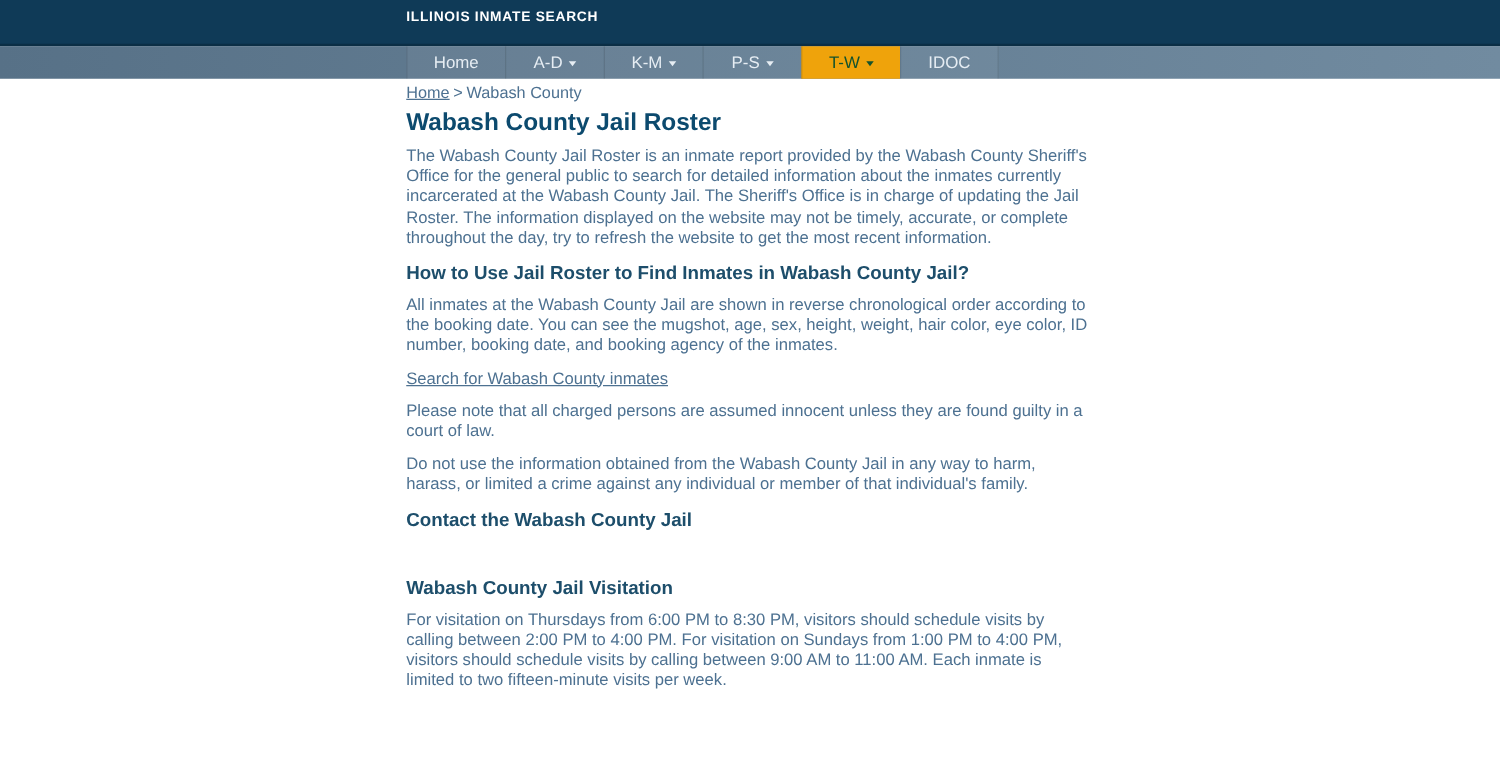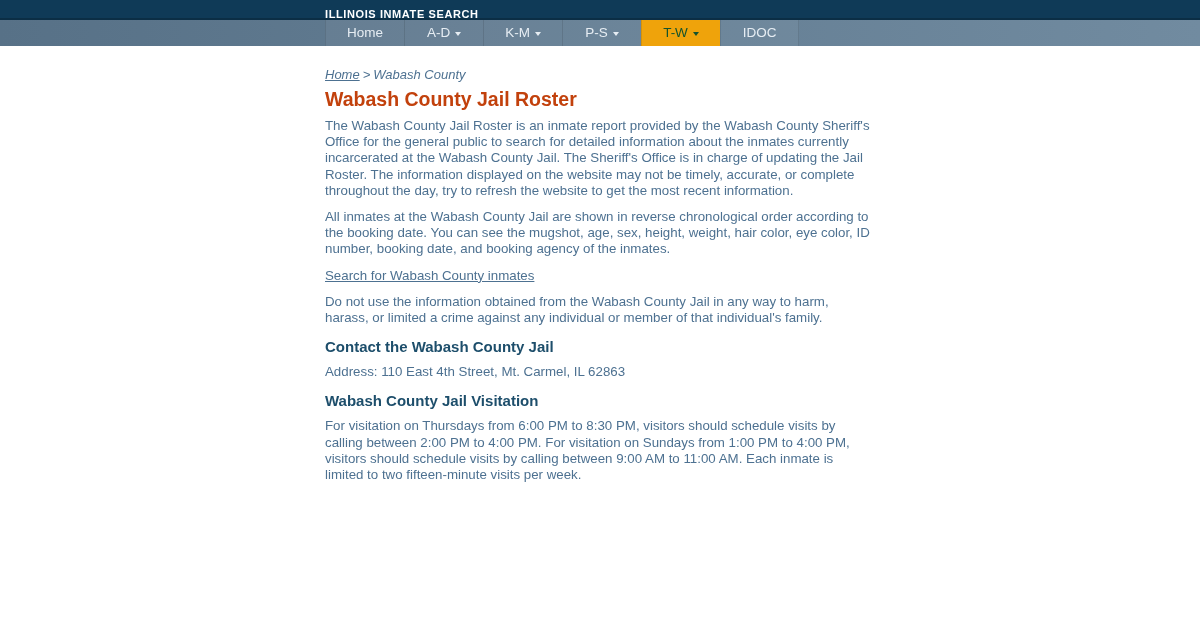--- a/index.html
+++ b/index.html
@@ -6,21 +6,21 @@
   html, body { margin: 0; padding: 0; }
   body {
     width: 1200px; height: 620px; overflow: hidden;
     background: #ffffff;
     font-family: "Liberation Sans", sans-serif;
   }
   .container { width: 550px; margin: 0 auto; }
 
   
   .topbar {
-    height: 20px;
+    height: 37px;
     background: #0f3a57;
     border-bottom: 2px solid #0b2e45;
   }
   .brand {
     display: inline-block;
     color: #ffffff;
     font-size: 11px;
     font-weight: bold;
     letter-spacing: 0.6px;
     line-height: 28px;
@@ -54,32 +54,31 @@
     border-left: 3.5px solid transparent;
     border-right: 3.5px solid transparent;
     border-top: 4px solid currentColor;
     margin-left: 5px;
     vertical-align: 1.5px;
   }
 
   
   .content { padding-top: 1px; }
   .breadcrumb {
-    margin-top: 20px;
+    margin-top: 2px;
     font-size: 13px;
     line-height: 15px;
     color: #4d7191;
-    font-style: italic;
   }
   .breadcrumb a { color: #4d7191; text-decoration: underline; }
   .breadcrumb .sep { margin: 0 3px; }
   h1 {
     font-size: 19.5px;
     line-height: 20px;
-    color: #c2410c;
+    color: #0c4a6e;
     font-weight: bold;
     margin: 7px 0 9px;
   }
   h2 {
     font-size: 15px;
     line-height: 15px;
     color: #1d4e6b;
     font-weight: bold;
     margin: 13px 0 10px;
   }
@@ -113,35 +112,37 @@
 
 <main class="container content">
   <div class="breadcrumb">
     <a>Home</a><span class="sep">&gt;</span><span>Wabash County</span>
   </div>
 
   <h1>Wabash County Jail Roster</h1>
 
   <p>The Wabash County Jail Roster is an inmate report provided by the Wabash County Sheriff's Office for the general public to search for detailed information about the inmates currently incarcerated at the Wabash County Jail. The Sheriff's Office is in charge of updating the Jail Roster. The information displayed on the website may not be timely, accurate, or complete throughout the day, try to refresh the website to get the most recent information.</p>
 
+  <h2>How to Use Jail Roster to Find Inmates in Wabash County Jail?</h2>
 
 
   <p>All inmates at the Wabash County Jail are shown in reverse chronological order according to the booking date. You can see the mugshot, age, sex, height, weight, hair color, eye color, ID number, booking date, and booking agency of the inmates.</p>
 
   <p>
     <a>Search for Wabash County inmates</a>
   </p>
 
+  <p>Please note that all charged persons are assumed innocent unless they are found guilty in a court of law.</p>
 
   <p>Do not use the information obtained from the Wabash County Jail in any way to harm, harass, or limited a crime against any individual or member of that individual's family.</p>
 
   <h2>Contact the Wabash County Jail</h2>
 
   <p>
-    <span>Address: 110 East 4th Street, Mt. Carmel, IL 62863</span><br>
+    <br>
   </p>
 
   <h2>Wabash County Jail Visitation</h2>
 
 
   <p>For visitation on Thursdays from 6:00 PM to 8:30 PM, visitors should schedule visits by calling between 2:00 PM to 4:00 PM. For visitation on Sundays from 1:00 PM to 4:00 PM, visitors should schedule visits by calling between 9:00 AM to 11:00 AM. Each inmate is limited to two fifteen-minute visits per week.</p>
 
 </main>
 
 </body></html>

